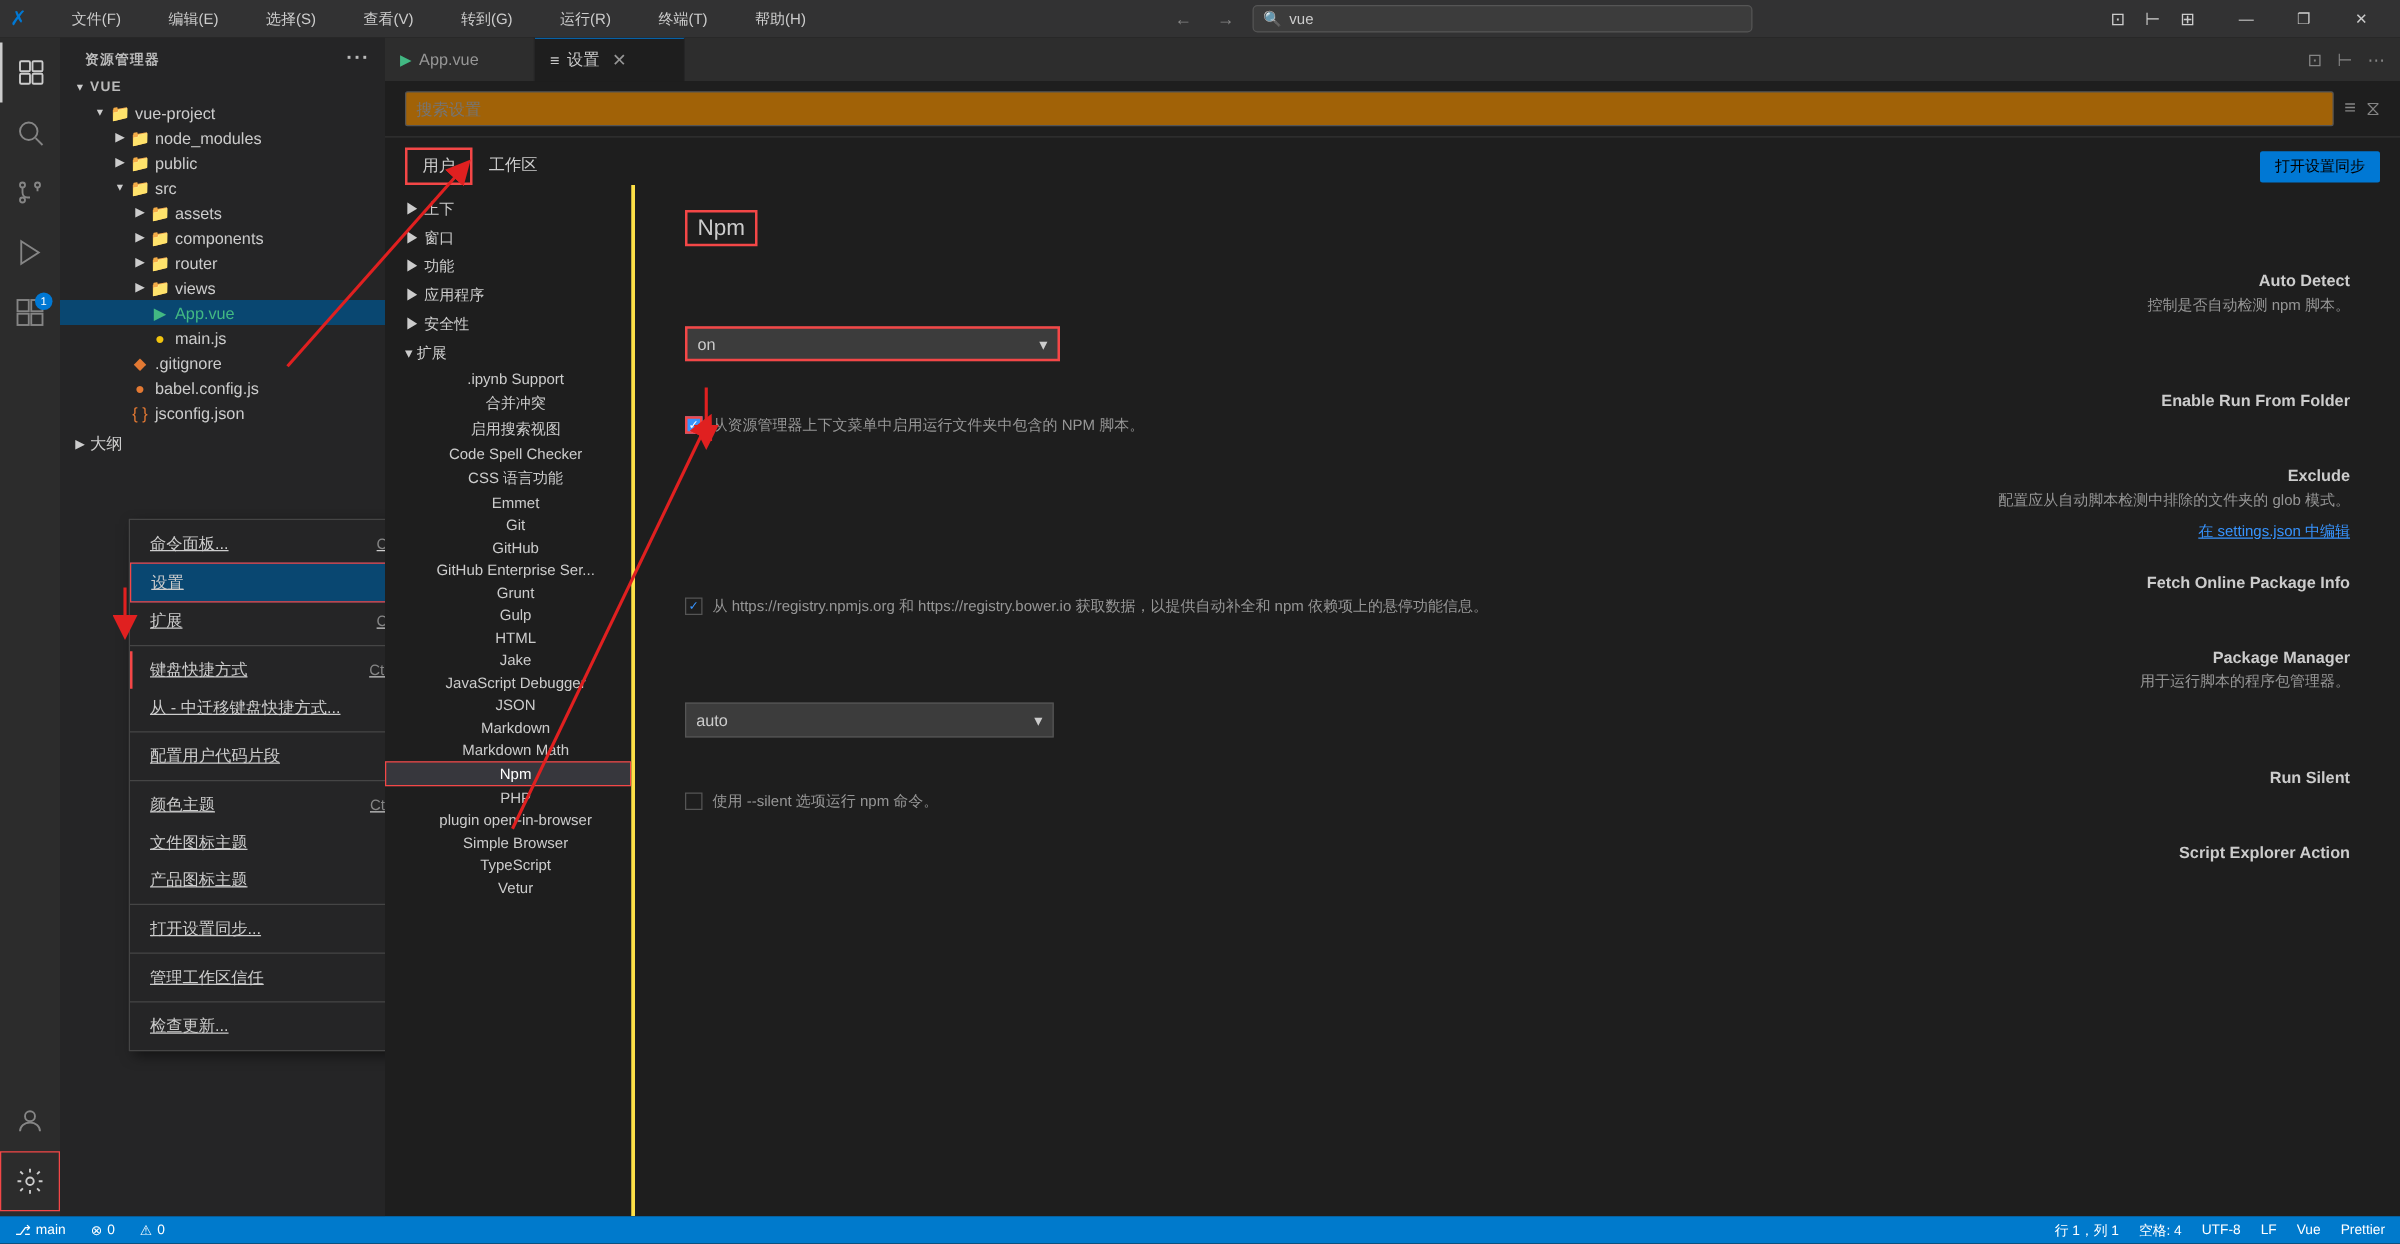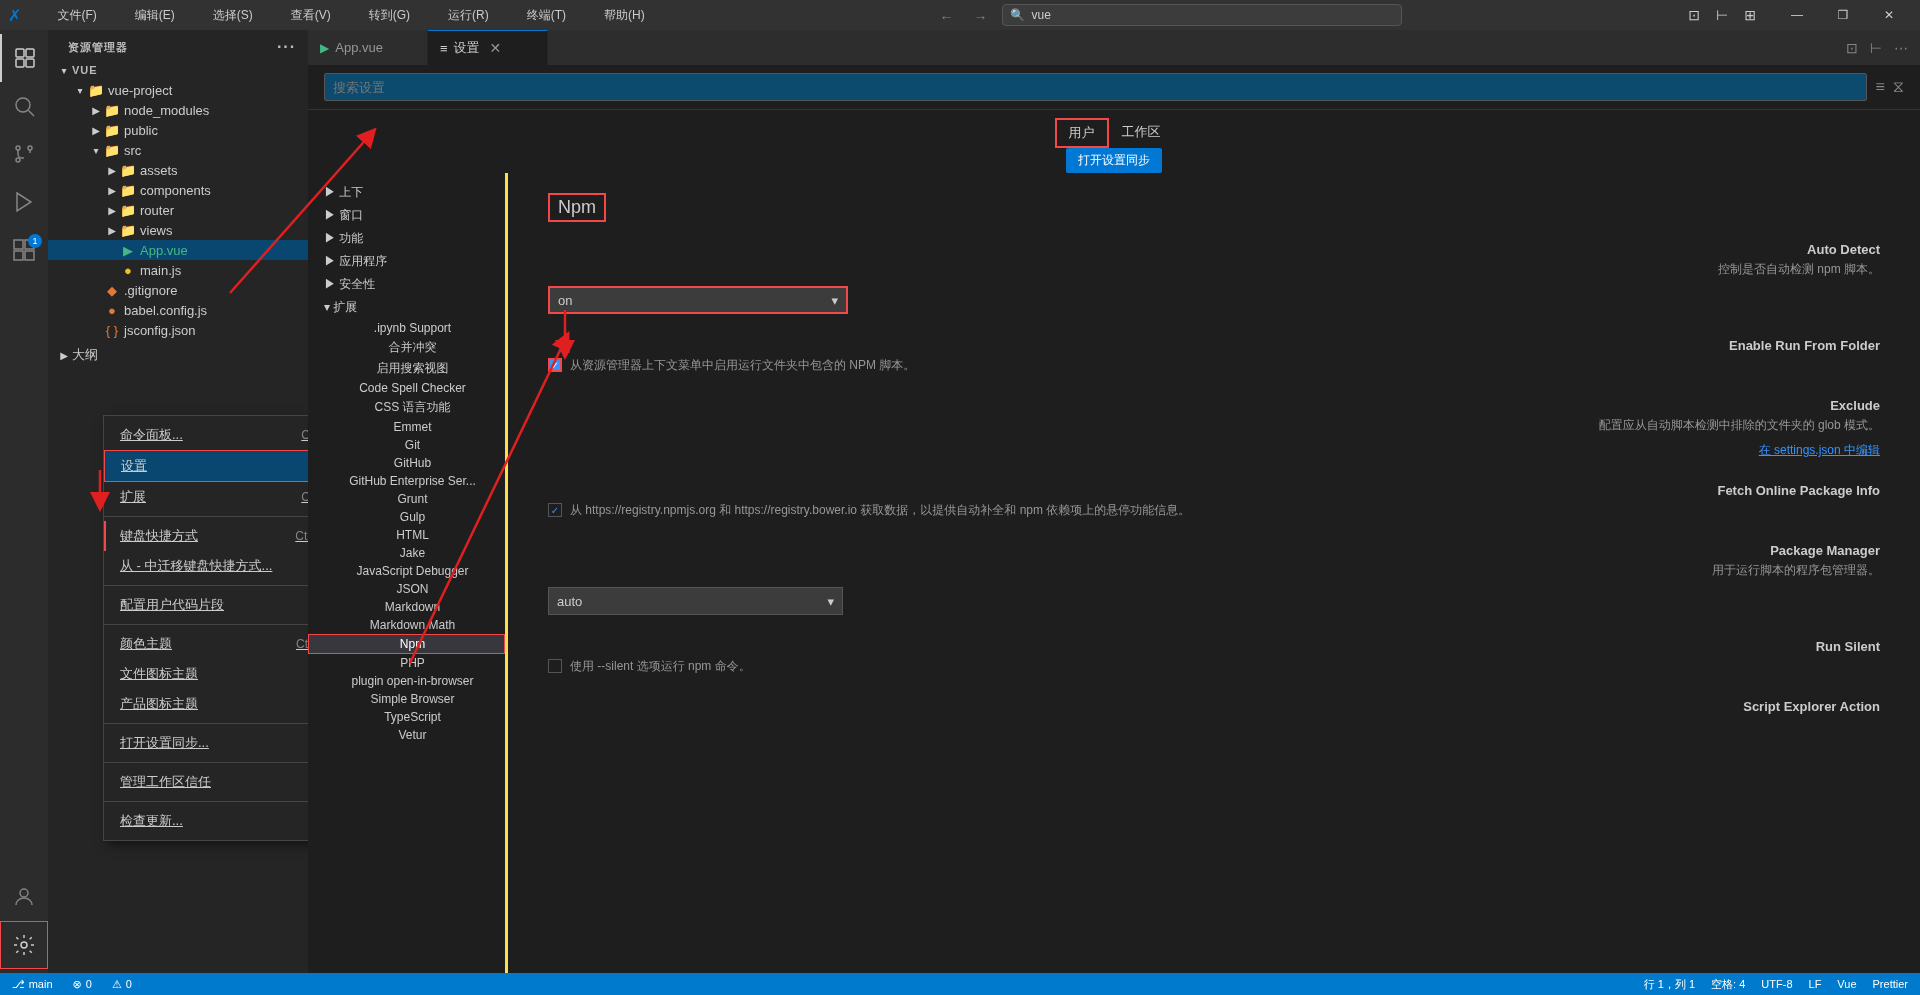--- a/index.html
+++ b/index.html
@@ -319,21 +319,21 @@
       padding: 8px 16px;
       border-bottom: 1px solid #333;
       display: flex;
       align-items: center;
       gap: 8px;
       flex-shrink: 0;
     }
     .settings-search-input {
       flex: 1;
       height: 28px;
-      background: #0c4a6e;
+      background: #a16207;
       border: 1px solid #555;
       border-radius: 2px;
       color: #cccccc;
       font-size: 13px;
       padding: 0 8px;
     }
     .settings-body {
       display: flex;
       flex: 1;
       overflow: hidden;
@@ -359,25 +359,24 @@
     }
     .settings-tab.highlighted-tab {
       border: 2px solid #f44747;
     }
     .settings-top-row {
       display: flex;
       align-items: center;
       padding: 8px 16px 0;
       justify-content: space-between;
       flex-shrink: 0;
-      flex-direction: column;
     }
     .open-sync-btn {
       background: #0078d4;
-      color: #ffffff;
+      color: #000000;
       border: none;
       padding: 4px 12px;
       font-size: 12px;
       cursor: pointer;
       border-radius: 2px;
     }
     .nav-category {
       padding: 3px 16px;
       font-size: 12px;
       color: #cccccc;

